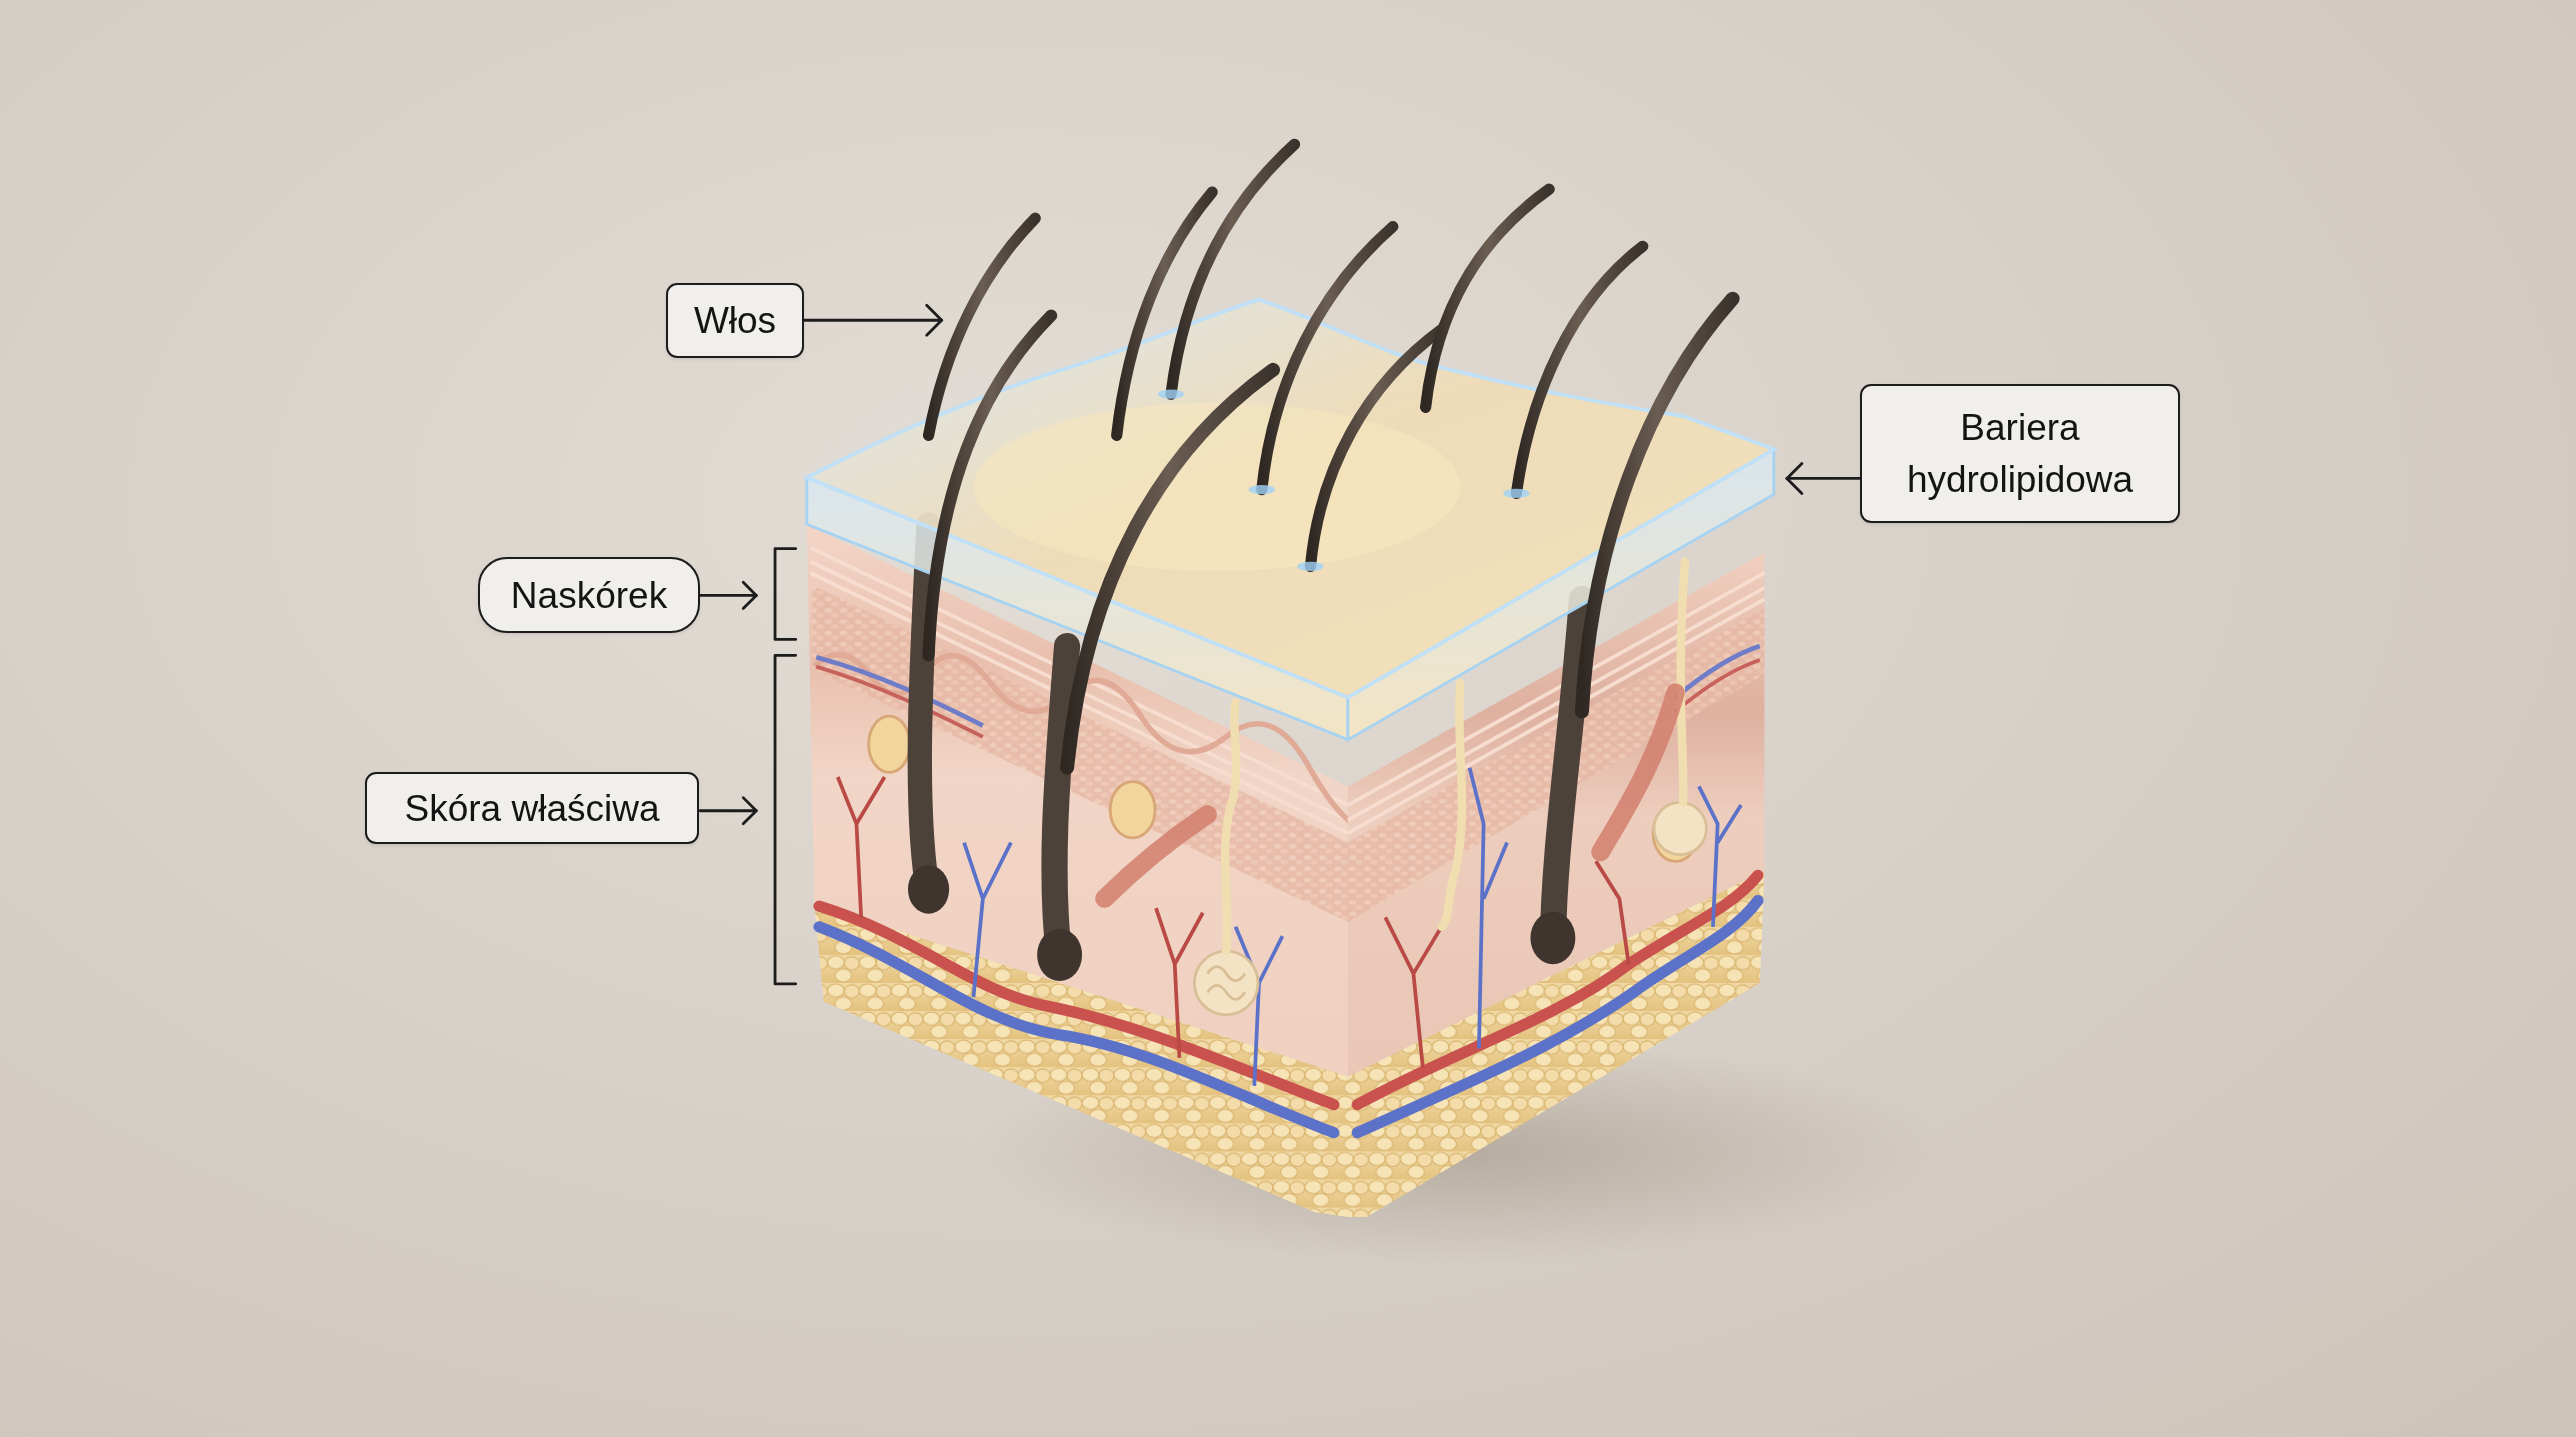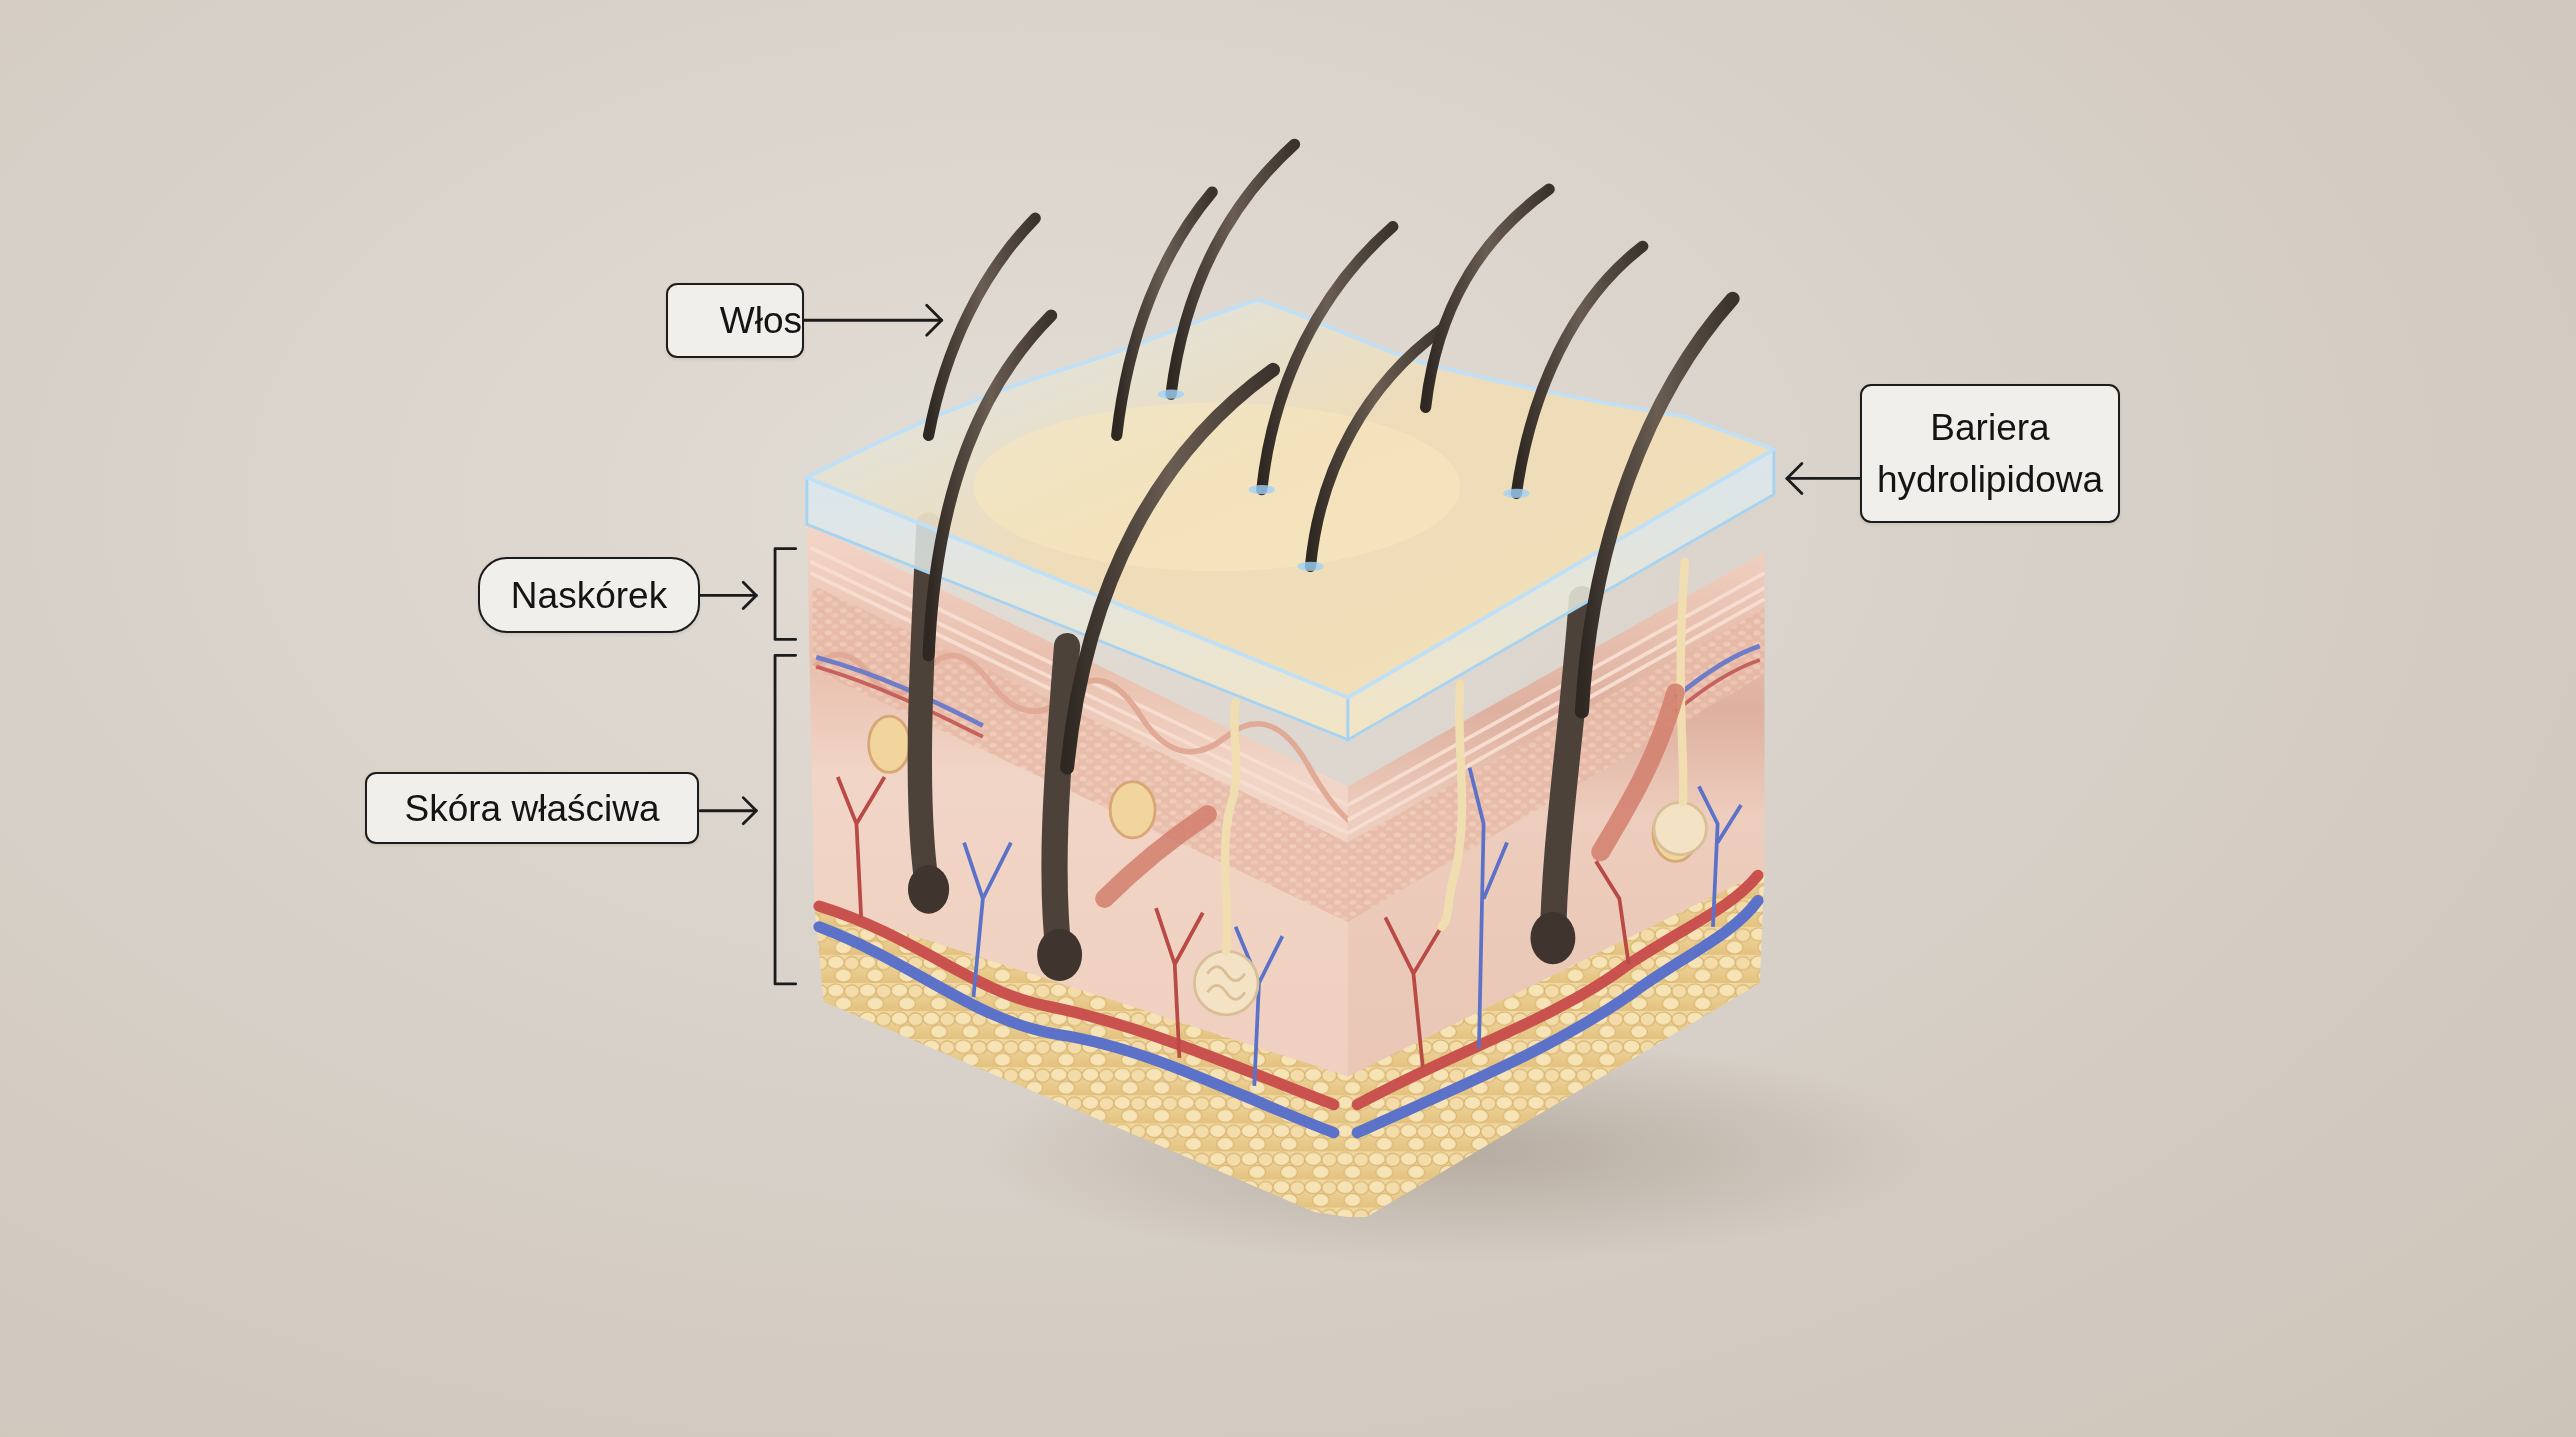--- a/index.html
+++ b/index.html
@@ -186,25 +186,25 @@
     <line x1="748" y1="636" x2="808" y2="636"></line>
     <polyline points="794,622 808,636 794,650"></polyline>
     <polyline points="850,586 828,586 828,683 850,683"></polyline>
 
     <line x1="748" y1="866" x2="808" y2="866"></line>
     <polyline points="794,852 808,866 794,880"></polyline>
     <polyline points="850,700 828,700 828,1051 850,1051"></polyline>
   </g>
 </svg>
 
-<div class="label-box" style="left:666px; top:283px; width:138px; height:75px;justify-content:flex-end;">
+<div class="label-box" style="left:666px; top:283px; width:138px; height:75px;">
   <span>Włos</span>
 </div>
 
-<div class="label-box label-2line" style="left:1860px; top:384px; width:260px; height:139px;justify-content:center;">
+<div class="label-box label-2line" style="left:1860px; top:384px; width:320px; height:139px;justify-content:center;">
   <span>Bariera</span>
   <span>hydrolipidowa</span>
 </div>
 
 <div class="label-box" style="left:478px; top:557px; width:222px; height:76px;border-radius:29px;">
   <span>Naskórek</span>
 </div>
 
 <div class="label-box" style="left:365px; top:772px; width:334px; height:72px;">
   <span>Skóra właściwa</span>

